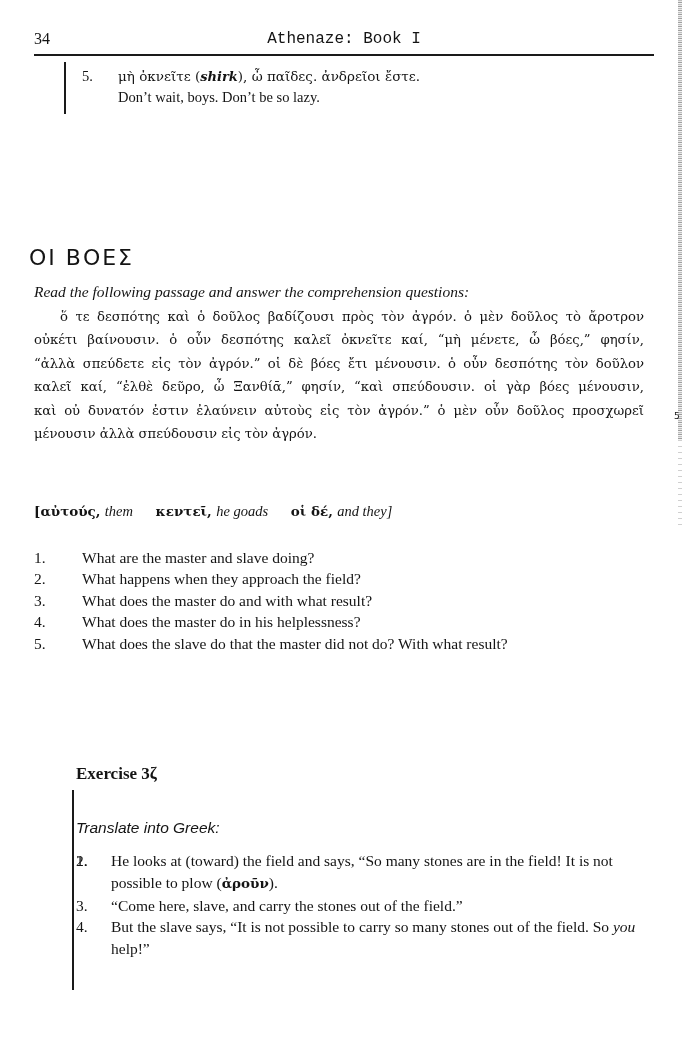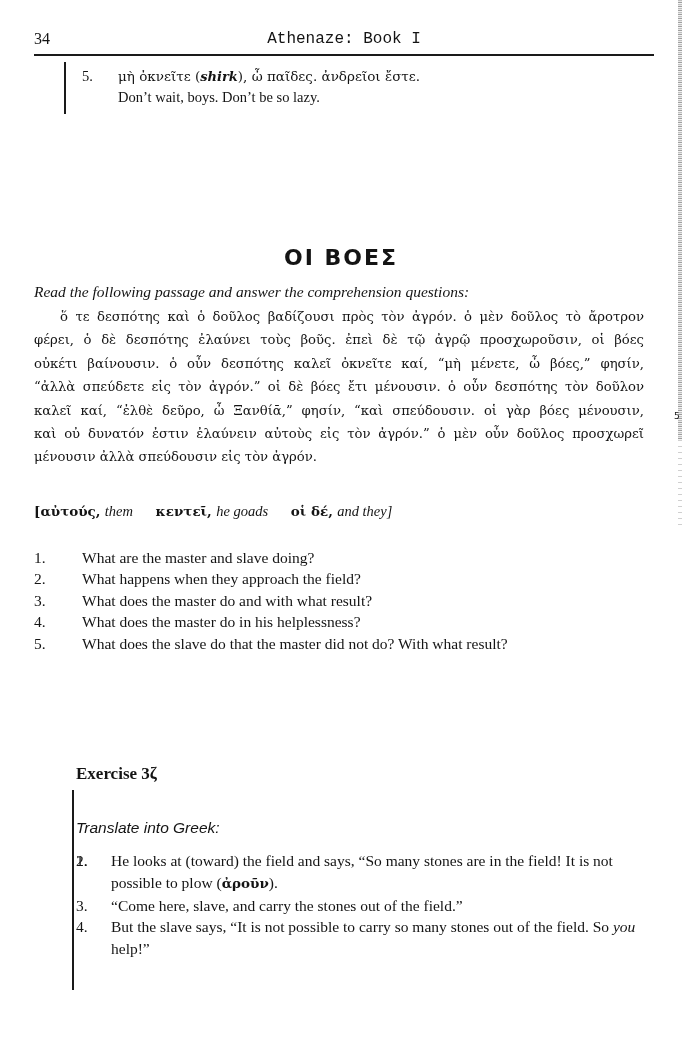--- a/index.html
+++ b/index.html
@@ -23,22 +23,22 @@
     .bar { position: absolute; border-left: 2px solid #1a1a1a; }
     .bar-top { left: 64px; top: 62px; height: 52px; }
     .bar-ex { left: 72px; top: 790px; height: 200px; }
 
     .item { position: absolute; font-size: 14.5px; line-height: 21px; font-family: "Liberation Serif", serif; }
     .num { position: absolute; }
     .greek { font-family: "DejaVu Serif", serif; font-size: 13.5px; }
     .bold-it { font-style: italic; font-weight: bold; font-family: "DejaVu Serif", serif; font-size: 13px; }
 
     .section-title {
-      position: absolute; left: 0; right: 0; top: 245px; text-align: center;
-      font-family: "DejaVu Sans", sans-serif; font-weight: bold; font-size: 22px; letter-spacing: 2px;
+      position: absolute; left: 0; right: 0; top: 245px; text-align: left;
+      font-family: "DejaVu Sans", sans-serif; font-weight: normal; font-size: 22px; letter-spacing: 2px; padding-left: 29px;
     }
     .instructions {
       position: absolute; left: 34px; top: 283px; font-style: italic; font-size: 15.5px;
       font-family: "Liberation Serif", serif;
     }
     .passage {
       position: absolute; left: 34px; top: 305px; width: 610px;
       font-family: "DejaVu Serif", serif; font-size: 13.2px; line-height: 23.4px; text-align: justify;
     }
     .passage .line { display: block; white-space: nowrap; text-align: justify; text-align-last: justify; }
@@ -79,21 +79,20 @@
   <span class="num" style="left:0;">5.</span>
   <span style="position:absolute; left:36px; white-space:nowrap;"><span class="greek">μὴ ὀκνεῖτε (</span><span class="bold-it">shirk</span><span class="greek">), ὦ παῖδες.  ἀνδρεῖοι ἔστε.</span></span>
   <span style="position:absolute; left:36px; top:21px; white-space:nowrap;">Don’t wait, boys.  Don’t be so lazy.</span>
 </div>
 
 <div class="section-title">ΟΙ ΒΟΕΣ</div>
 <div class="instructions">Read the following passage and answer the comprehension questions:</div>
 
 <div class="passage">
   <span class="line first">ὅ τε δεσπότης καὶ ὁ δοῦλος βαδίζουσι πρὸς τὸν ἀγρόν.  ὁ μὲν δοῦλος τὸ ἄροτρον</span>
-  <span class="line">φέρει, ὁ δὲ δεσπότης ἐλαύνει τοὺς βοῦς.  ἐπεὶ δὲ τῷ ἀγρῷ προσχωροῦσιν, οἱ βόες</span>
   <span class="line">οὐκέτι βαίνουσιν.  ὁ οὖν δεσπότης καλεῖ ὀκνεῖτε καί, “μὴ μένετε, ὦ βόες,” φησίν,</span>
   <span class="line">“ἀλλὰ σπεύδετε εἰς τὸν ἀγρόν.”  οἱ δὲ βόες ἔτι μένουσιν.  ὁ οὖν δεσπότης τὸν δοῦλον</span>
   <span class="line">καλεῖ καί, “ἐλθὲ δεῦρο, ὦ Ξανθίᾱ,” φησίν, “καὶ σπεύδουσιν.  οἱ γὰρ βόες μένουσιν,</span>
   <span class="line">καὶ οὐ δυνατόν ἐστιν ἐλαύνειν αὐτοὺς εἰς τὸν ἀγρόν.”  ὁ μὲν οὖν δοῦλος προσχωρεῖ</span>
   <span class="line last">μένουσιν ἀλλὰ σπεύδουσιν εἰς τὸν ἀγρόν.</span>
 </div>
 <span class="line-number">5</span>
 
 <div class="gloss">
   <span class="g">[αὐτούς,</span>

